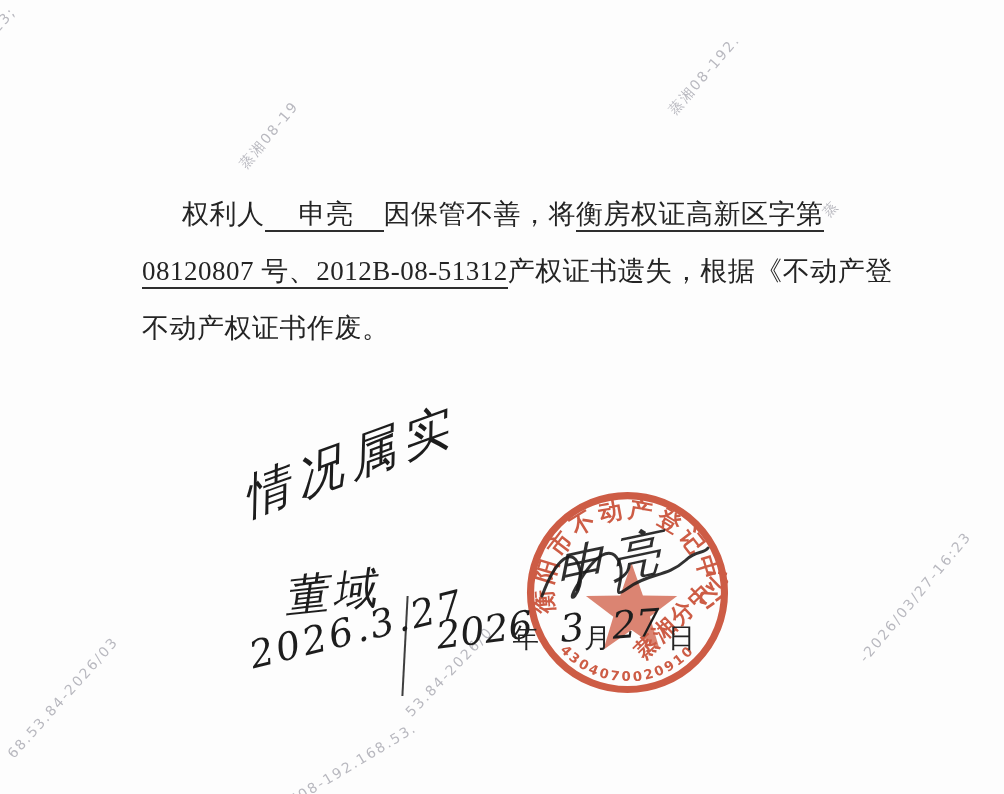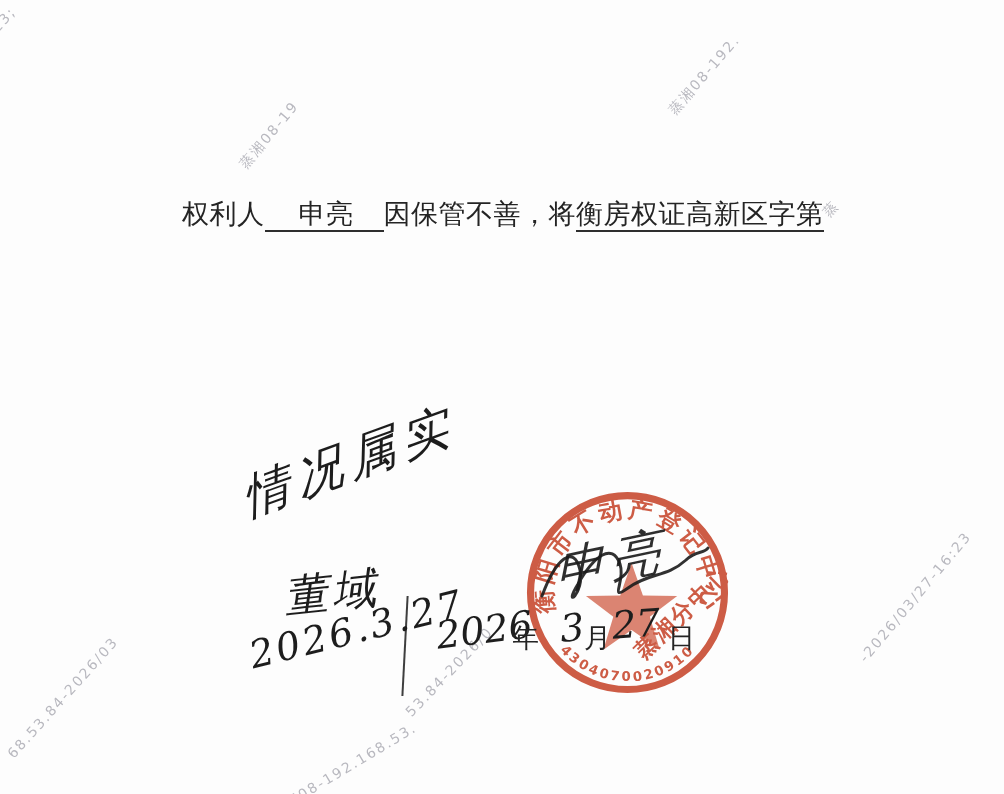--- a/index.html
+++ b/index.html
@@ -64,20 +64,22 @@
       <span class="wm" style="left: 826px; top: 206px; color: rgb(143, 143, 154); transform: rotate(-48deg);">蒸</span>
       <span class="wm" style="left: 10px; top: 748px; color: rgb(143, 143, 154); transform: rotate(-48deg);">68.53.84-2026/03</span>
       <span class="wm" style="left: 286px; top: 796px; color: rgb(143, 143, 154); transform: rotate(-31deg);">湘08-192.168.53.</span>
       <span class="wm" style="left: 408px; top: 706px; color: rgb(143, 143, 154); transform: rotate(-46deg);">53.84-2026/0</span>
       <span class="wm" style="left: 862px; top: 652px; color: rgb(143, 143, 154); transform: rotate(-50deg);">-2026/03/27-16:23</span>
     </div>
 
 
   <div class="bodytext">
     <p class="indent"><span>权利人</span><span class="ul name">申亮</span><span>因保管不善，将</span><span class="ul">衡房权证高新区字第</span></p>
+    <p><span class="ul">08120807 号、2012B-08-51312</span><span>产权证书遗失，根据《不动产登</span></p>
+    <p>不动产权证书作废。</p>
   </div>
 
   <div class="hand hw-verified">情况属实</div>
   <div class="hand hw-name">董域</div>
   <div class="hand hw-anno-date">2026.3.27</div>
   <div class="hw-tail"></div>
 
 
   <svg class="seal-svg" width="245" height="245" viewBox="0 0 240 240">
     <defs>

